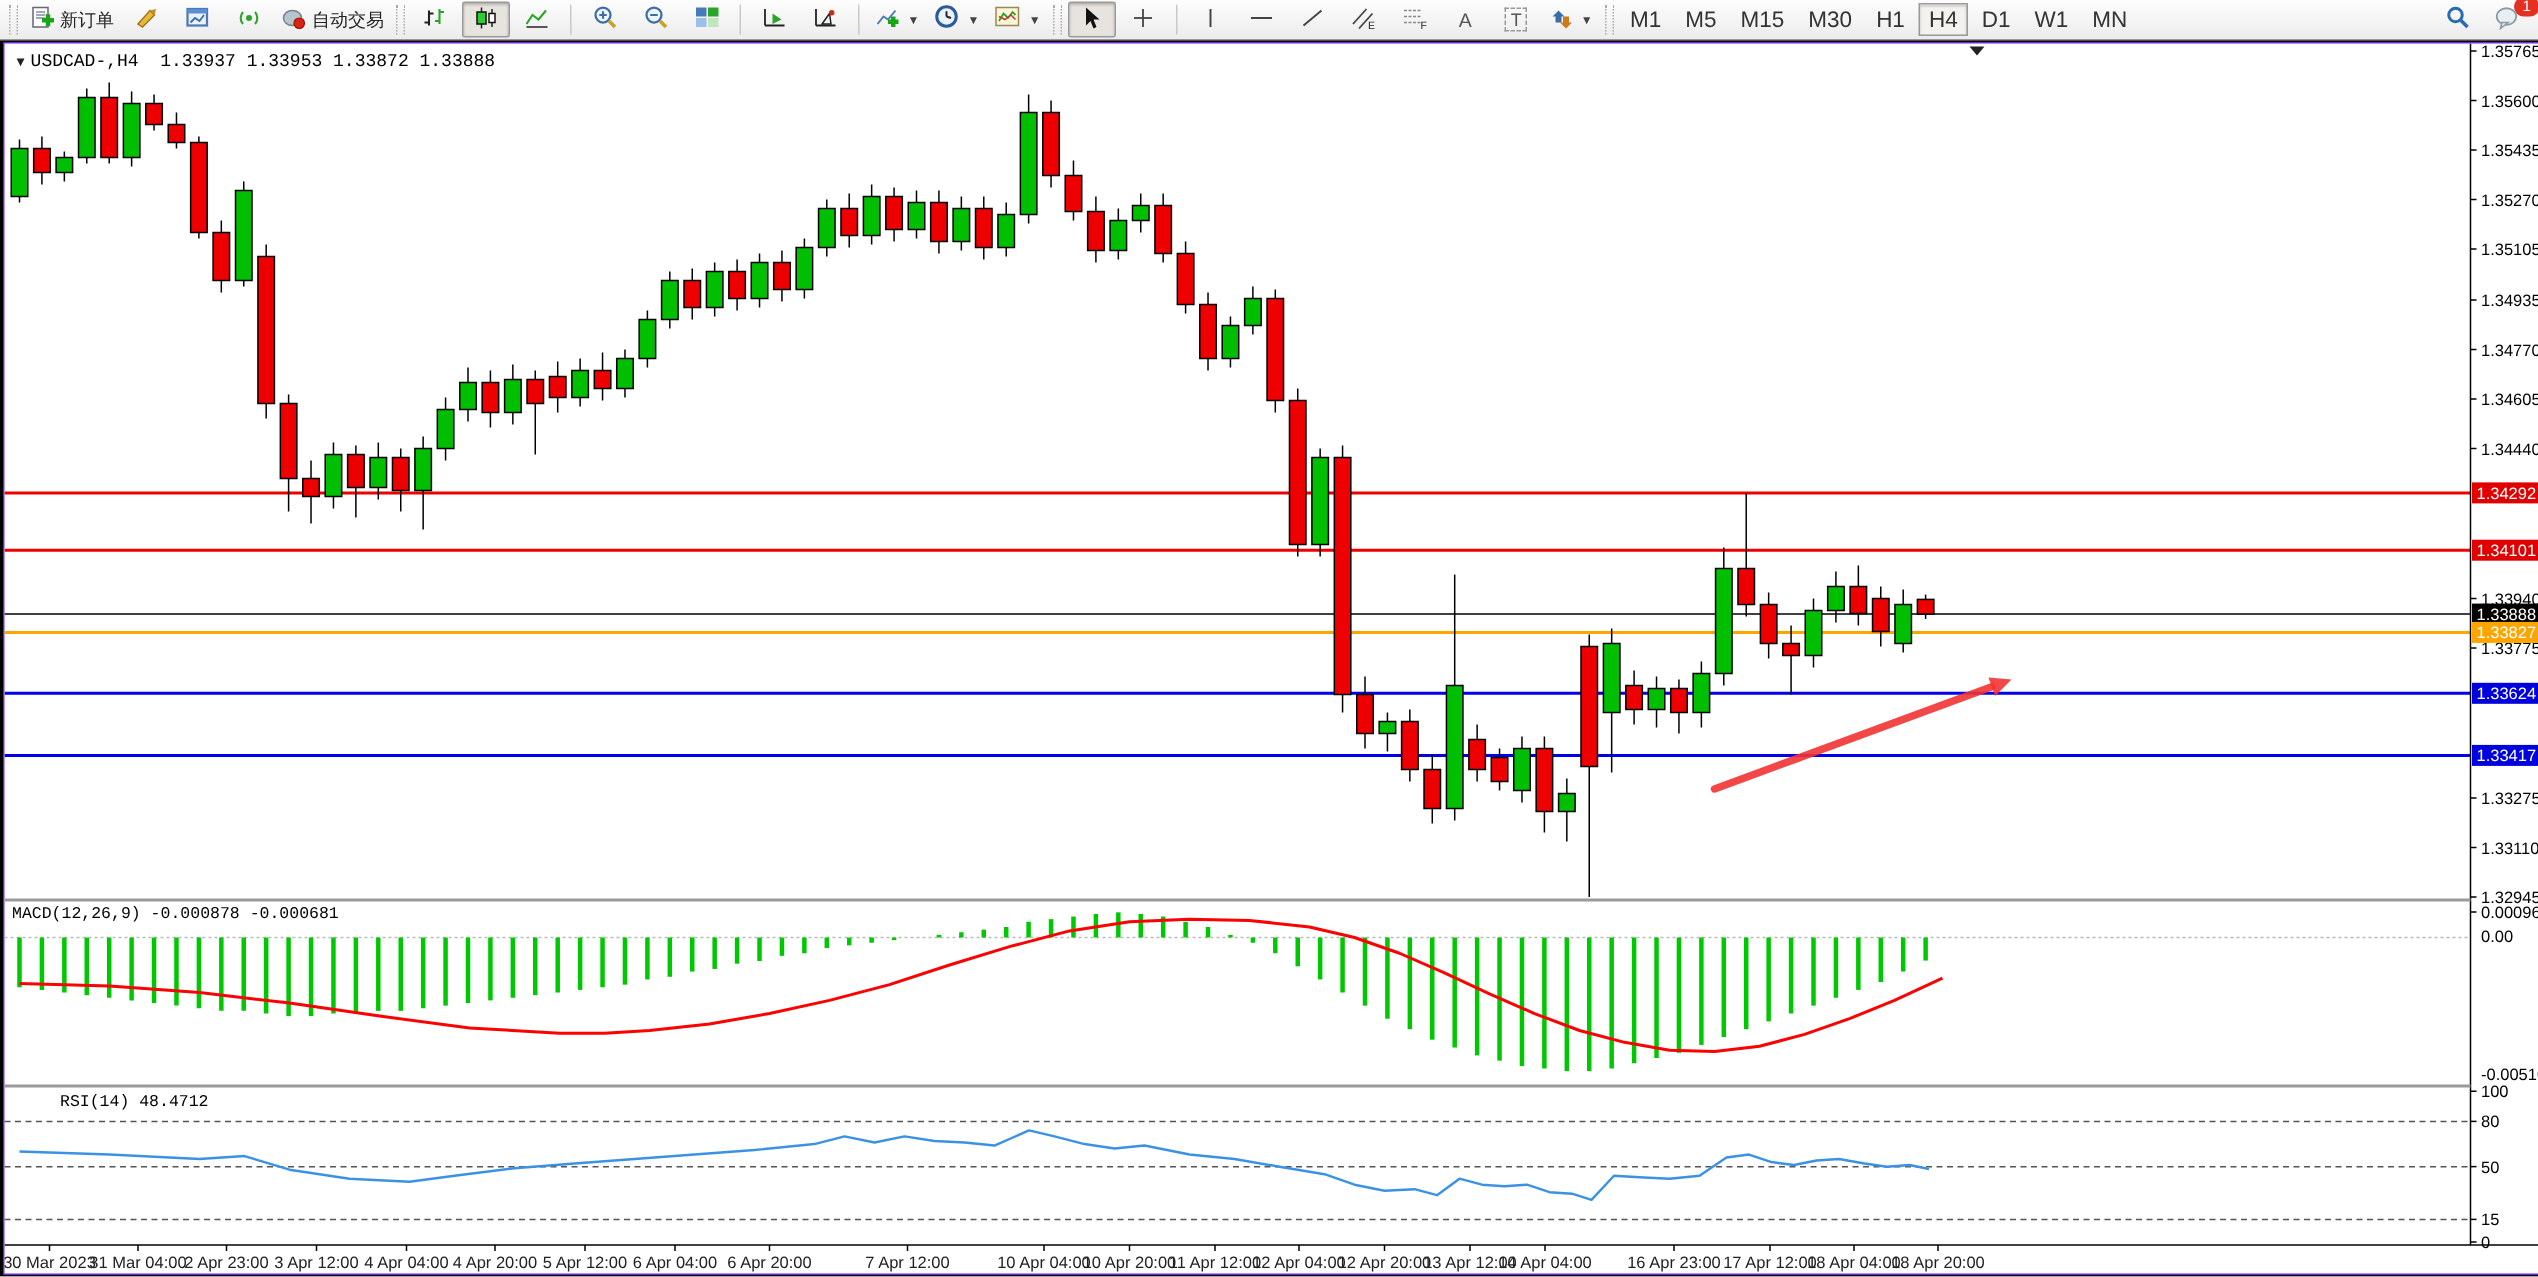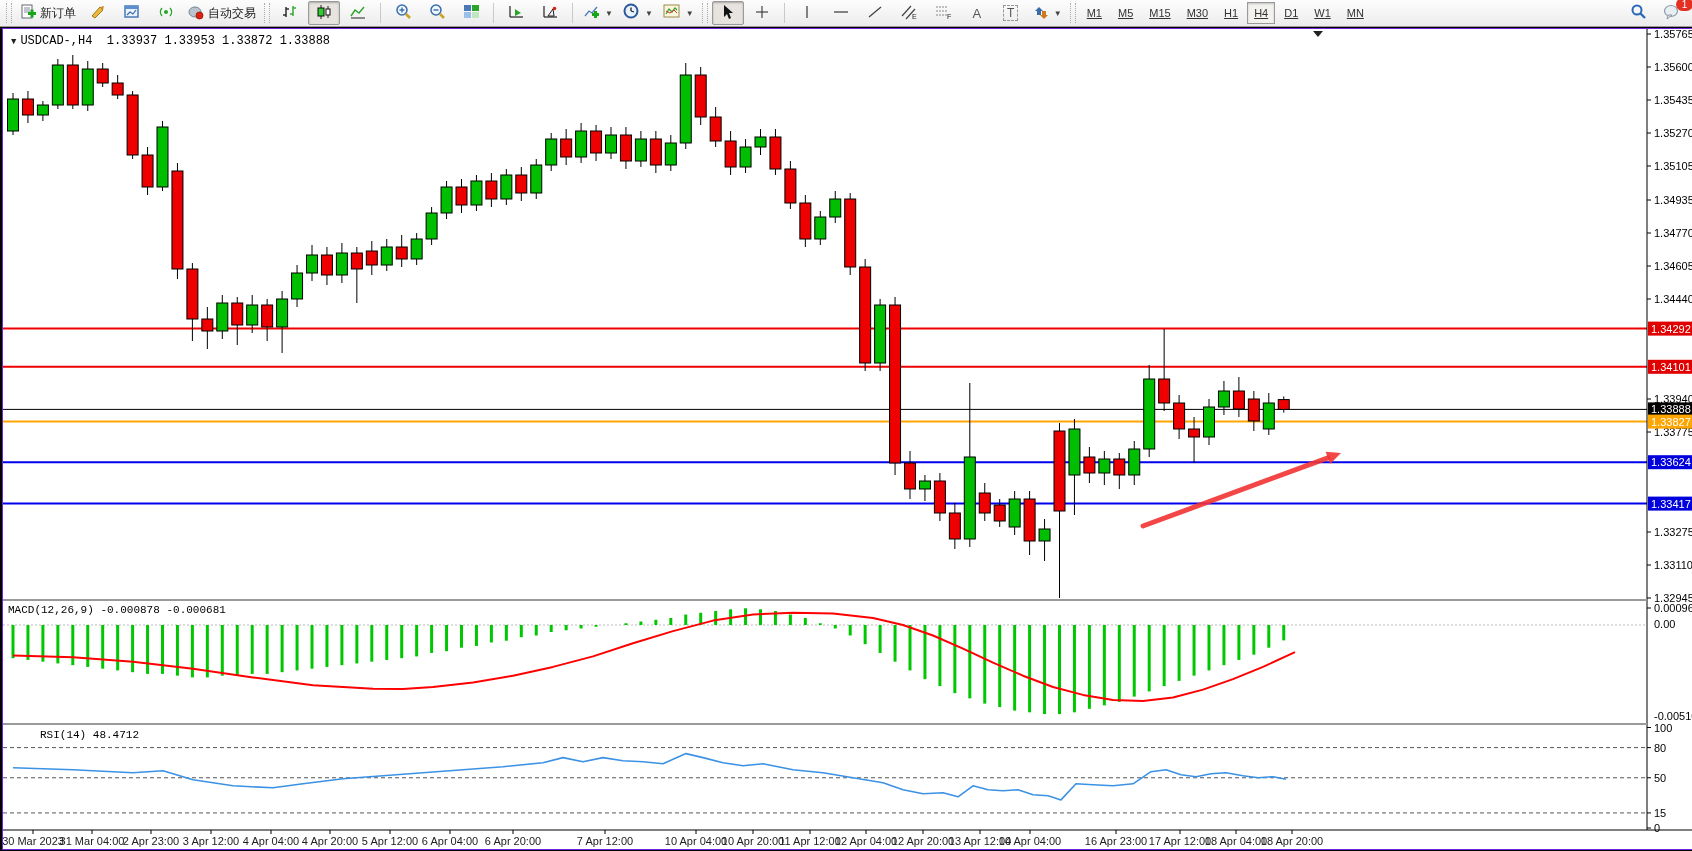--- a/index.html
+++ b/index.html
@@ -6,21 +6,21 @@
   #app{position:relative;width:1692px;height:851px;background:#000000;overflow:hidden;}
   
   #toolbar{position:absolute;left:0;top:0;width:1692px;height:27px;
     background:linear-gradient(#fdfdfd,#ececec);border-bottom:1px solid #9a9a9a;
     display:flex;align-items:center;padding:0 4px;box-sizing:border-box;gap:2px;}
   .tb-btn{height:22px;min-width:24px;display:flex;align-items:center;justify-content:center;
     gap:4px;padding:0 3px;border:1px solid transparent;border-radius:2px;font-size:12px;color:#222;}
   .tb-btn.pressed{background:#e7e3de;border:1px solid #9a9a9a;box-shadow:inset 0 1px 2px rgba(0,0,0,.25);}
   .tb-sep{width:1px;height:20px;background:#c9c9c9;margin:0 4px;flex:0 0 auto;}
   .tb-grip{width:4px;height:20px;margin:0 2px;border-left:1px dotted #aaa;border-right:1px dotted #aaa;}
-  .tf-btn{height:20px;padding:0 6px;font-size:11px;color:#333;border:1px solid transparent;display:flex;align-items:center;text-decoration:underline;}
+  .tf-btn{height:20px;padding:0 6px;font-size:15px;color:#333;border:1px solid transparent;display:flex;align-items:center;}
   .tf-btn.pressed{background:#f4f2ef;border:1px solid #9a9a9a;box-shadow:inset 0 1px 2px rgba(0,0,0,.2);}
   .dd{font-size:8px;color:#444;margin-left:1px;}
   .spacer{flex:1;}
   .badge{position:absolute;top:-4px;right:-6px;background:#e33022;color:#fff;border-radius:7px;
     min-width:13px;height:13px;font-size:10px;display:flex;align-items:center;justify-content:center;padding:0 2px;}
   
   #chartwrap{position:absolute;left:2px;top:28px;width:1689px;height:820px;background:#fff;
     border:1px solid #6d28d9;box-sizing:content-box;}
   #chart-svg{position:absolute;left:0;top:0;}
   .overlay-label{position:absolute;font-size:11px;color:#000;white-space:pre;font-family:Liberation Mono, monospace;}

